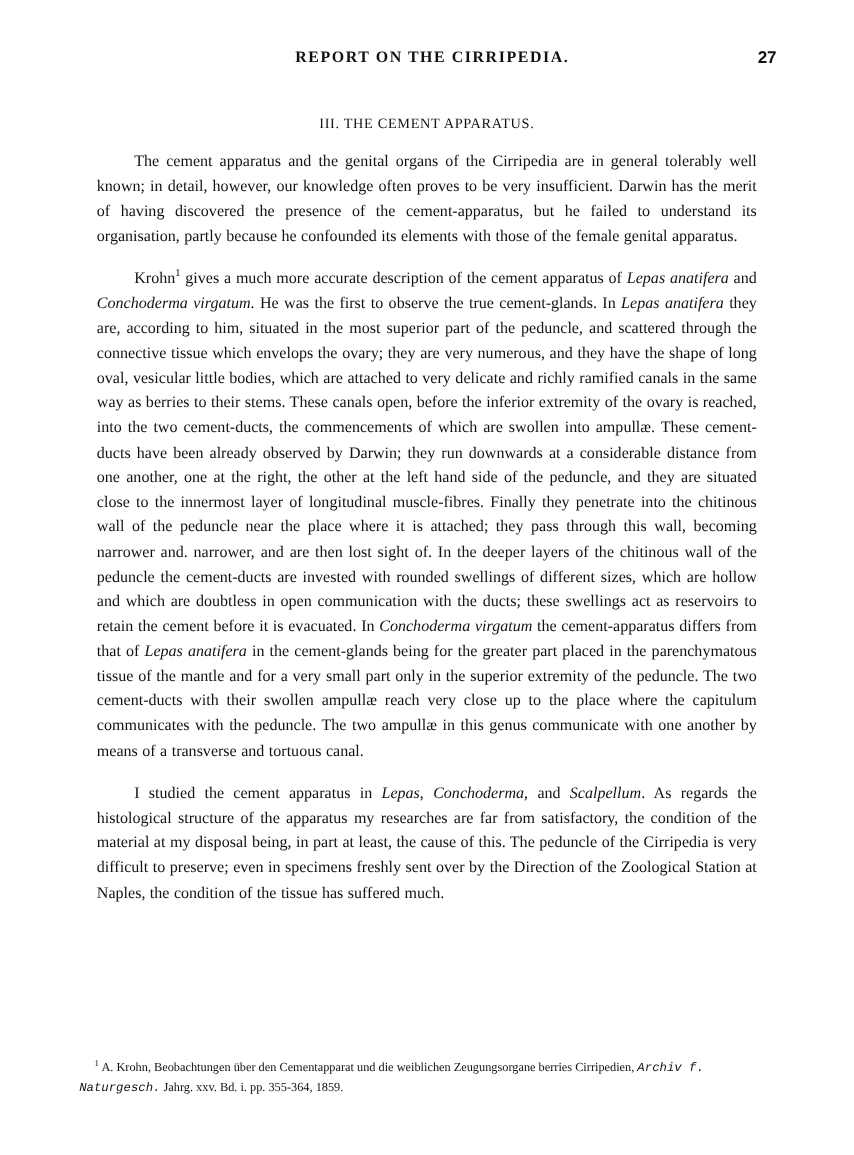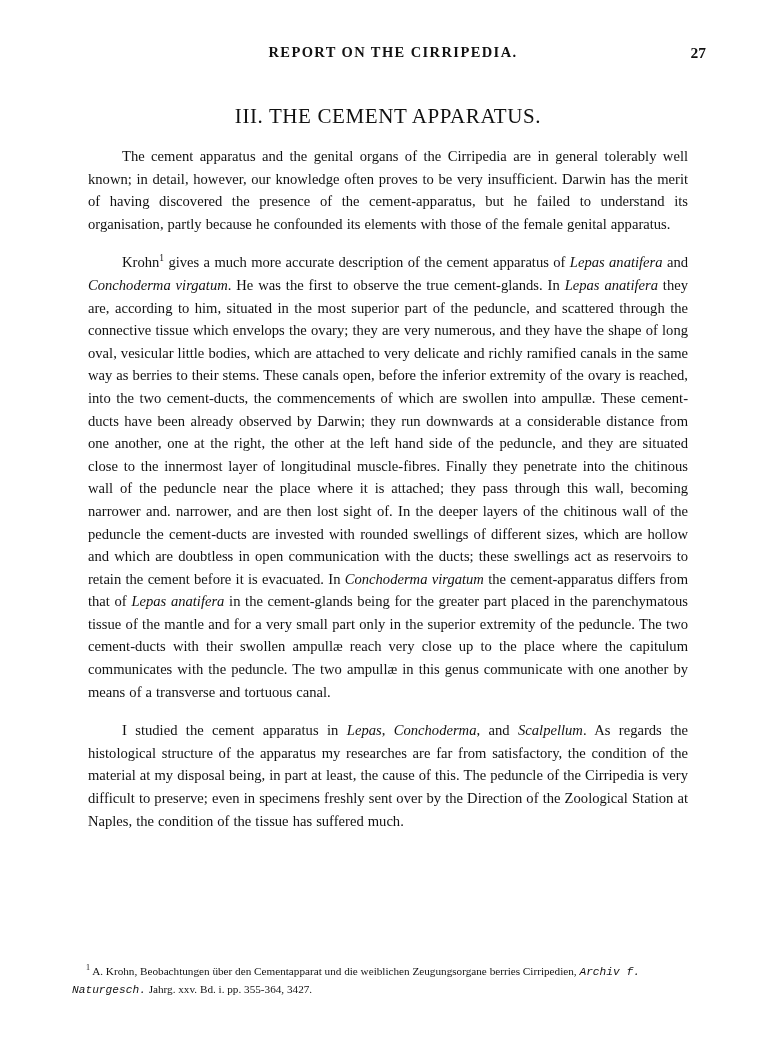--- a/index.html
+++ b/index.html
@@ -34,25 +34,25 @@
     letter-spacing: 1.4px;
     font-weight: 700;
     padding-left: 10px;
   }
   .page-number {
     position: absolute;
     right: -2px;
     top: 0;
     font-size: 15.5px;
     font-weight: 700;
-    font-family: Liberation Serif, serif;
+    font-family: Liberation Sans, sans-serif;
   }
   .section-title {
     text-align: center;
-    font-size: 21px;
+    font-size: 13px;
     letter-spacing: 0.6px;
     margin: 0 0 16px 0;
     font-weight: 400;
     font-family: "Liberation Serif", serif;
   }
   .body-text p {
     margin: 16px;
     text-align: justify;
     text-justify: inter-word;
     font-size: 14.6px;
@@ -108,16 +108,16 @@
     <p>The cement apparatus and the genital organs of the Cirripedia are in general tolerably well known; in detail, however, our knowledge often proves to be very insufficient.    Darwin has the merit of having discovered the presence of the cement-apparatus, but he failed to understand its organisation, partly because he confounded its elements with those of the female genital apparatus.</p>
 
     <p><span>Krohn</span><sup>1</sup><span> gives a much more accurate description of the cement apparatus of </span><i>Lepas anatifera</i><span> and </span><i>Conchoderma virgatum</i><span>.    He was the first to observe the true cement-glands.    In </span><i>Lepas anatifera</i><span> they are, according to him, situated in the most superior part of the peduncle, and scattered through the connective tissue which envelops the ovary; they are very numerous, and they have the shape of long oval, vesicular little bodies, which are attached to very delicate and richly ramified canals in the same way as berries to their stems.    These canals open, before the inferior extremity of the ovary is reached, into the two cement-ducts, the commencements of which are swollen into ampullæ. These cement-ducts have been already observed by Darwin; they run downwards at a considerable distance from one another, one at the right, the other at the left hand side of the peduncle, and they are situated close to the innermost layer of longitudinal muscle-fibres.    Finally they penetrate into the chitinous wall of the peduncle near the place where it is attached; they pass through this wall, becoming narrower and. narrower, and are then lost sight of.    In the deeper layers of the chitinous wall of the peduncle the cement-ducts are invested with rounded swellings of different sizes, which are hollow and which are doubtless in open communication with the ducts; these swellings act as reservoirs to retain the cement before it is evacuated.    In </span><i>Conchoderma virgatum</i><span> the cement-apparatus differs from that of </span><i>Lepas anatifera</i><span> in the cement-glands being for the greater part placed in the parenchymatous tissue of the mantle and for a very small part only in the superior extremity of the peduncle.    The two cement-ducts with their swollen ampullæ reach very close up to the place where the capitulum communicates with the peduncle.    The two ampullæ in this genus communicate with one another by means of a transverse and tortuous canal.</span></p>
 
     <p><span>I studied the cement apparatus in </span><i>Lepas</i><span>, </span><i>Conchoderma</i><span>, and </span><i>Scalpellum</i><span>.    As regards the histological structure of the apparatus my researches are far from satisfactory, the condition of the material at my disposal being, in part at least, the cause of this. The peduncle of the Cirripedia is very difficult to preserve; even in specimens freshly sent over by the Direction of the Zoological Station at Naples, the condition of the tissue has suffered much.</span></p>
 
 
   </div>
 
   <div class="footnote">
-    <span class="fn-first"><sup>1</sup><span> A. Krohn, Beobachtungen über den Cementapparat und die weiblichen Zeugungsorgane berries Cirripedien, </span><i>Archiv f. Naturgesch.</i><span> Jahrg. xxv. Bd. i. pp. 355-364, 3427.</span></span>
+    <span class="fn-first"><sup>1</sup><span> A. Krohn, Beobachtungen über den Cementapparat und die weiblichen Zeugungsorgane berries Cirripedien, </span><i>Archiv f. Naturgesch.</i><span> Jahrg. xxv. Bd. i. pp. 355-364, 1859.</span></span>
   </div>
 
 </div>
 
 </body></html>

